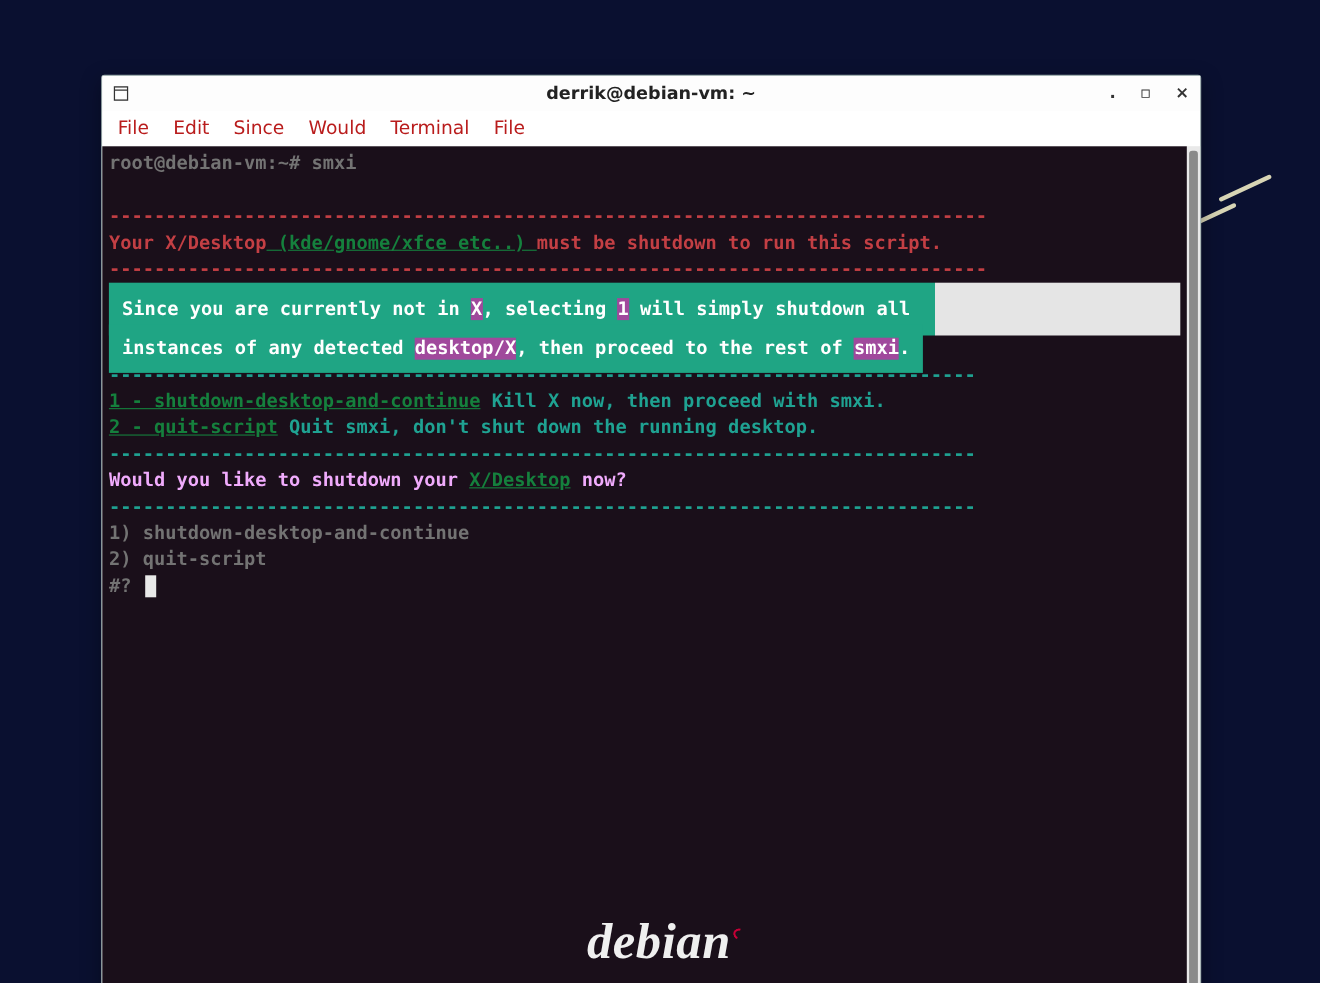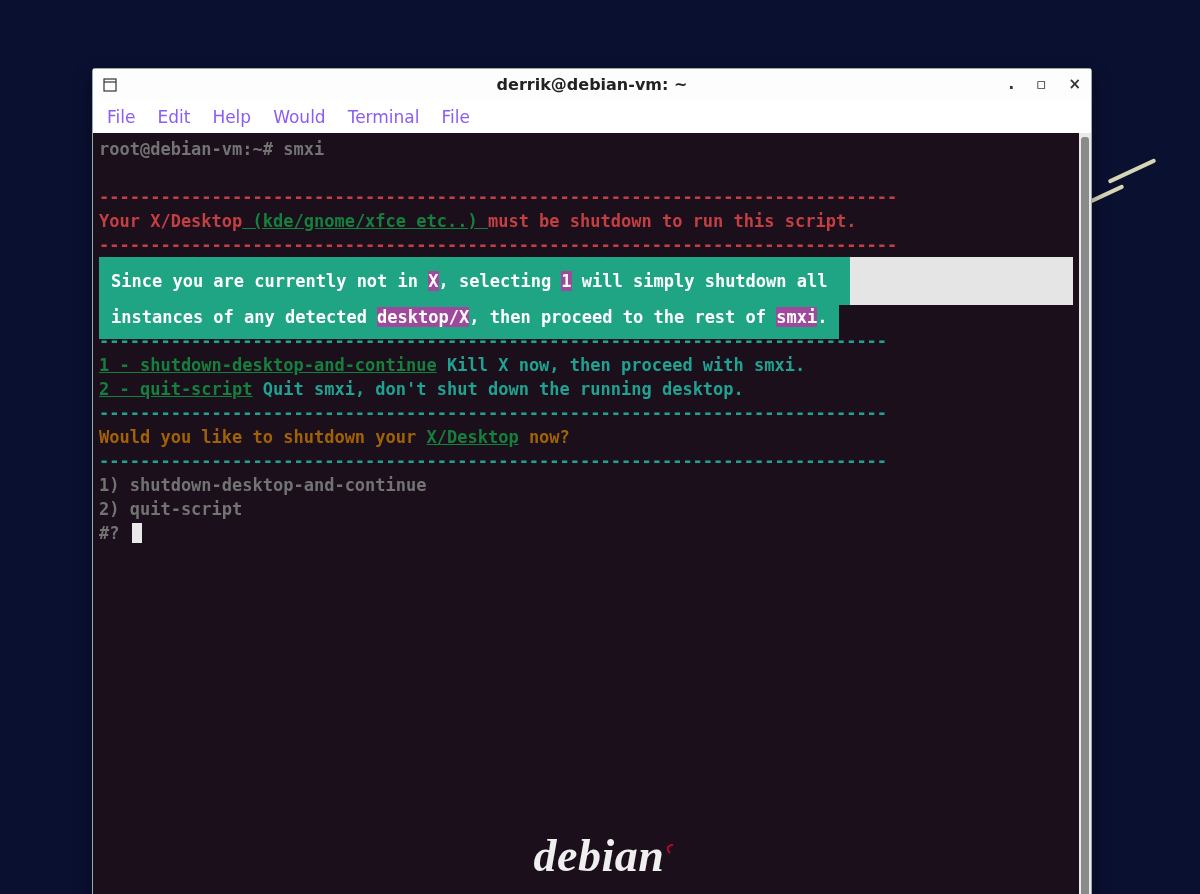--- a/index.html
+++ b/index.html
@@ -64,21 +64,21 @@
   .titlebar .controls { display: flex; gap: 22px; justify-content: flex-end; align-items:center; }
   .titlebar .controls .btn { font-weight:700; color:#333; font-size:15px; cursor:pointer; line-height:1; }
 
   .menubar {
     height: 32px;
     display: flex;
     align-items: center;
     gap: 22px;
     padding: 0 14px;
     font-size: 17px;
-    color: #8b5cf6;
+    color: #b91c1c;
     background: #fff;
   }
   .menubar .item { cursor: pointer; }
 
   .terminal-wrap {
     flex: 1;
     display: flex;
     background: #f4f4f4;
   }
   .terminal {
@@ -105,21 +105,21 @@
     top: 4px; bottom: 4px;
     background: #8a8a8a;
     border-radius: 3px;
   }
 
   
   .c-white { color: #737373; }
   .c-red   { color: #c33f44; }
   .c-mag   { color: #15803d; text-decoration: underline; }
   .c-teal  { color: #1fa292; }
-  .c-cyan  { color: #a16207; }
+  .c-cyan  { color: #f0abfc; }
   .bg-green{ background: #1fa584; color:#fff; padding:12px; }
   .bg-mag  { background: #a0499c; color:#fff; }
   .sel-row { background: #e5e5e5; } 
   .dashrow { letter-spacing: 0; }
 
   .cursor {
     display:inline-block;
     width: 10px; height: 20px;
     background: #e9e9e9;
     vertical-align: text-bottom;
@@ -175,21 +175,21 @@
     <div class="controls">
       <span class="btn">.</span>
       <span class="btn">▫</span>
       <span class="btn">×</span>
     </div>
   </div>
 
   <div class="menubar">
     <span class="item">File</span>
     <span class="item">Edit</span>
-    <span class="item">Help</span>
+    <span class="item">Since</span>
     <span class="item">Would</span>
     <span class="item">Terminal</span>
     <span class="item">File</span>
   </div>
 
   <div class="terminal-wrap">
     <div class="terminal"><span class="line"><span class="c-white">root@debian-vm:~# </span><span class="c-white">smxi</span></span><span class="line"> </span><span class="line c-red dashrow">------------------------------------------------------------------------------</span><span class="line"><span class="c-red">Your X/Desktop</span><span class="c-mag"> (kde/gnome/xfce etc..) </span><span class="c-red">must be shutdown to run this script.</span></span><span class="line c-red dashrow">------------------------------------------------------------------------------</span><span class="line" style="display:flex;"><span class="bg-green"><span>Since you are currently not in </span><span class="bg-mag">X</span><span>, selecting </span><span class="bg-mag">1</span><span> will simply shutdown all </span></span><span class="sel-row" style="flex:1;">&nbsp;</span></span><span class="line"><span class="bg-green"><span>instances of any detected </span><span class="bg-mag">desktop/X</span><span>, then proceed to the rest of </span><span class="bg-mag">smxi</span><span>.</span></span></span><span class="line c-teal dashrow">-----------------------------------------------------------------------------</span><span class="line"><span class="c-mag">1 - shutdown-desktop-and-continue</span><span class="c-teal"> Kill X now, then proceed with smxi.</span></span><span class="line"><span class="c-mag">2 - quit-script</span><span class="c-teal"> Quit smxi, don't shut down the running desktop.</span></span><span class="line c-teal dashrow">-----------------------------------------------------------------------------</span><span class="line"><span class="c-cyan">Would you like to shutdown your </span><span class="c-mag">X/Desktop</span><span class="c-cyan"> now?</span></span><span class="line c-teal dashrow">-----------------------------------------------------------------------------</span><span class="line c-white">1) shutdown-desktop-and-continue</span><span class="line c-white">2) quit-script</span><span class="line"><span class="c-white">#? </span><span class="cursor"></span></span></div>
     <div class="scrollbar">
       <div class="thumb"></div>
     </div>

